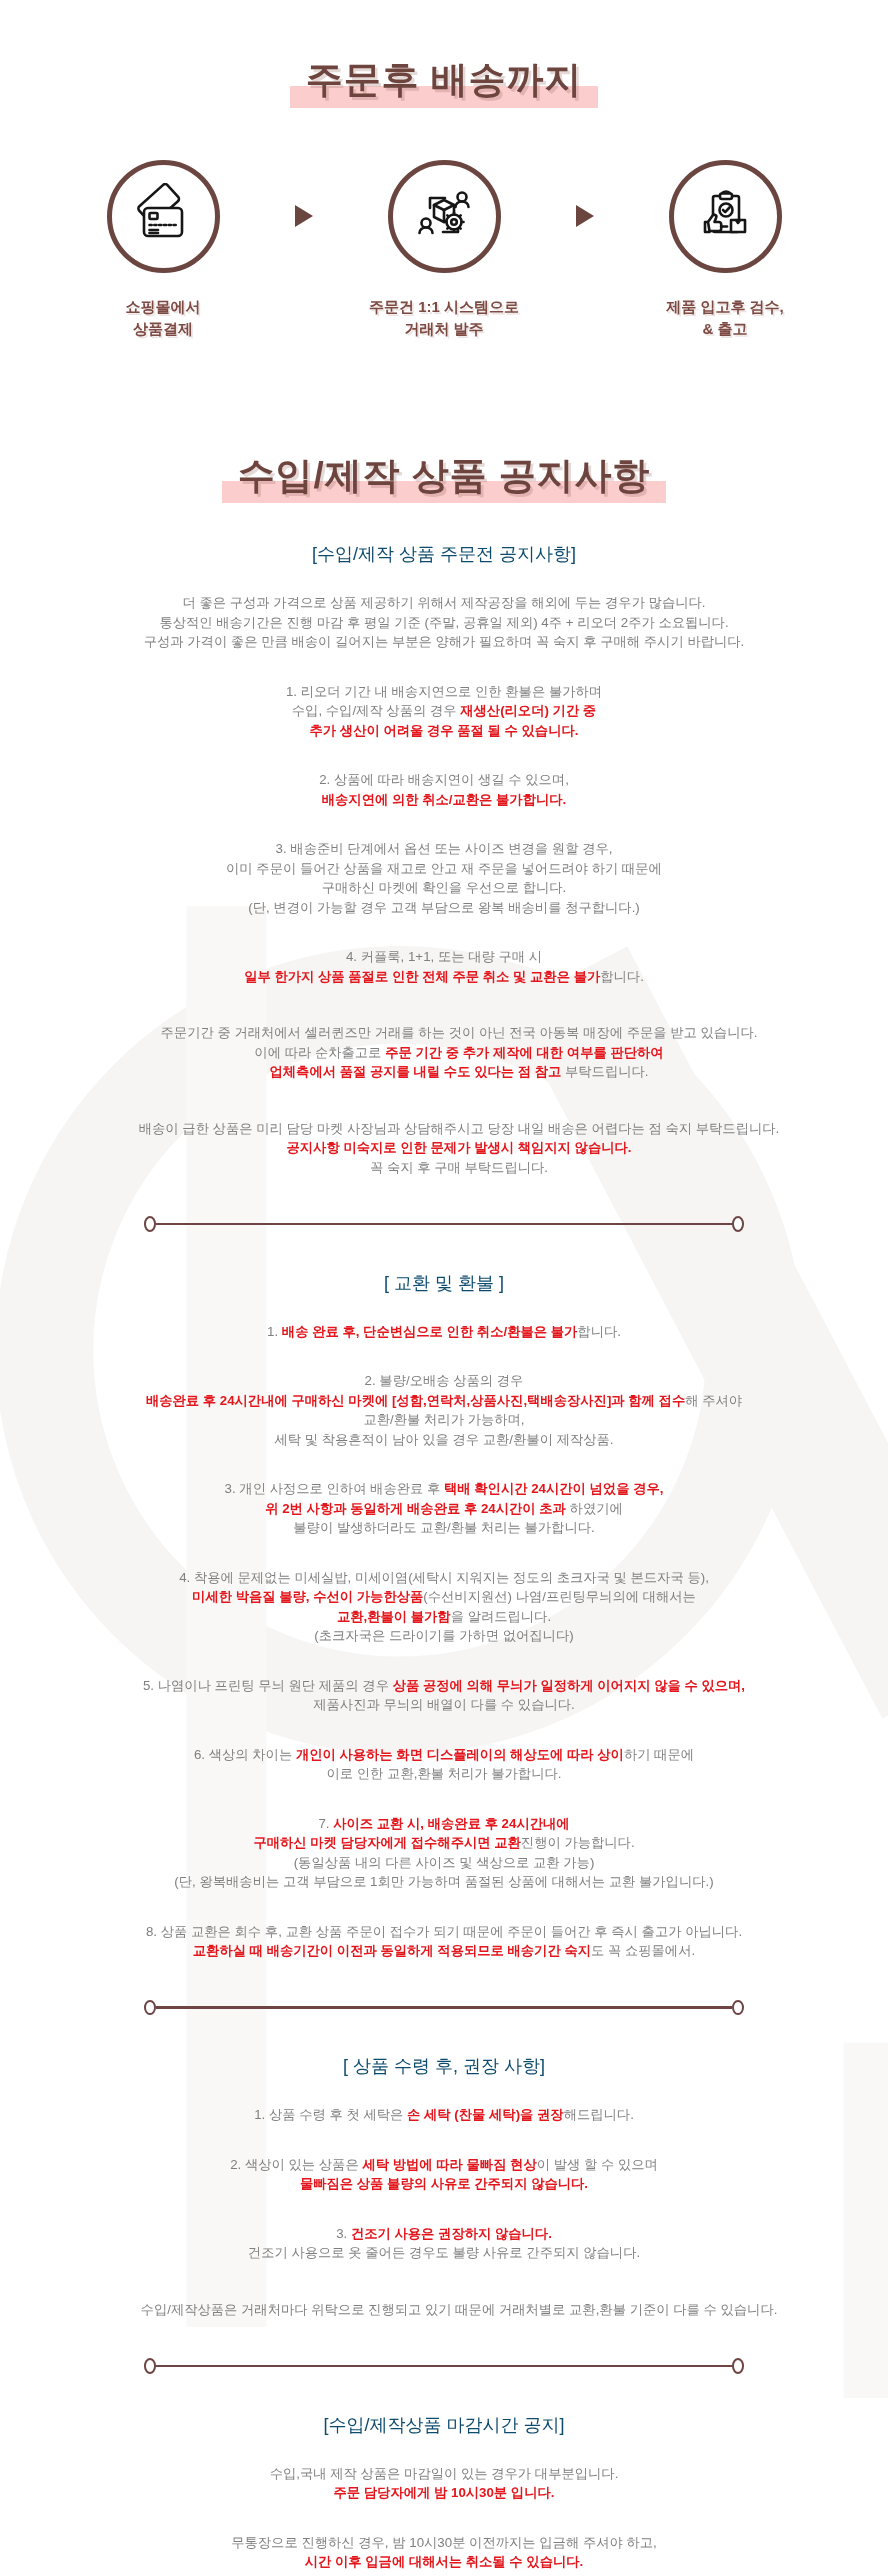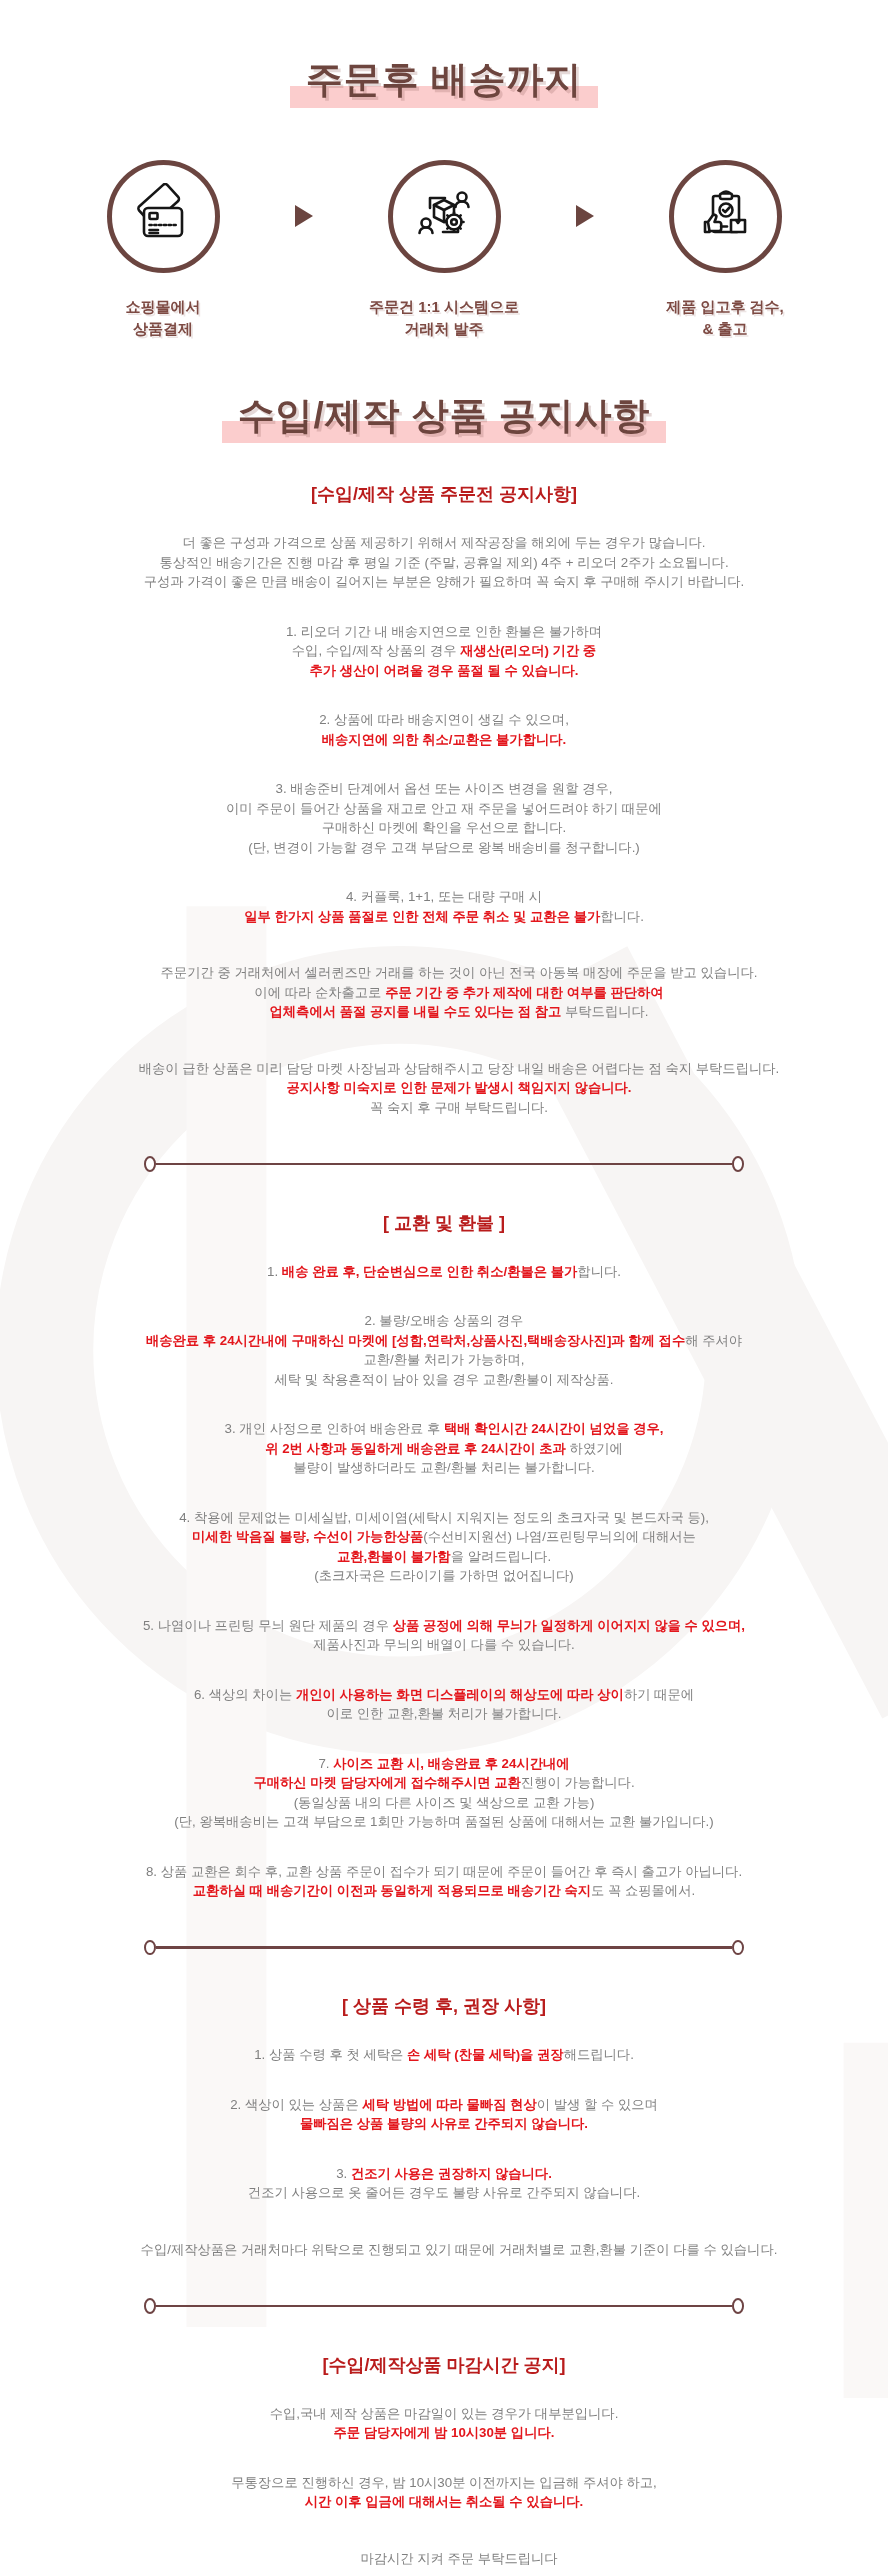--- a/index.html
+++ b/index.html
@@ -12,42 +12,42 @@
 
   
   .title-wrap{line-height:0;}
   .big-title{
     display:inline-block;line-height:1.1;
     font-size:37px;font-weight:bold;letter-spacing:0.9px;color:#6d453e;
     background:linear-gradient(to bottom, transparent 54%, #fbcdcd 54%);
     padding:0 16px 7px 16px;
     text-shadow:2.7px 2.7px 0 rgba(150,105,98,0.25);
   }
-  .banner{margin-top:56px;}
+  .banner{margin-top:116px;}
 
   
   .process{display:flex;justify-content:center;align-items:flex-start;gap:39px;margin-top:52px;}
   .step{display:flex;flex-direction:column;align-items:center;width:185px;}
   .step-circle{
     width:103px;height:103px;border:5.3px solid #6b4540;border-radius:50%;
     display:flex;align-items:center;justify-content:center;background:#fff;
   }
   .step-label{
     margin-top:23px;font-size:15px;font-weight:bold;color:#7d4a43;line-height:22px;
     text-shadow:1.8px 1.8px 0 rgba(125,74,67,0.15);
   }
   .arrow{
     margin-top:45px;width:0;height:0;
     border-left:18px solid #6b4540;border-top:11.5px solid transparent;border-bottom:11.5px solid transparent;
   }
 
   
   section{margin:0;}
   section.first{margin-top:39px;}
-  .sec-heading{font-size:18px;font-weight:bold;color:#b91c1c;margin:0 0 27px 0;}
+  .sec-heading{font-size:18px;font-weight:normal;color:#0c4a6e;margin:0 0 27px 0;}
   .blocks{font-size:13.3px;color:#7f7f7f;line-height:19.5px;}
   .block{margin-top:30px;}
   .block:first-child{margin-top:0;}
   .block.gap{margin-top:37px;padding-left:30px;}
   .line{display:block;}
   .red{color:#e3161c;font-weight:bold;}
 
   
   .divider{display:flex;align-items:center;width:600px;margin:39px auto 39px auto;}
   .divider .end{width:8px;height:11.5px;border:2.7px solid #6e4444;border-radius:50%;background:#fff;flex:0 0 auto;}

